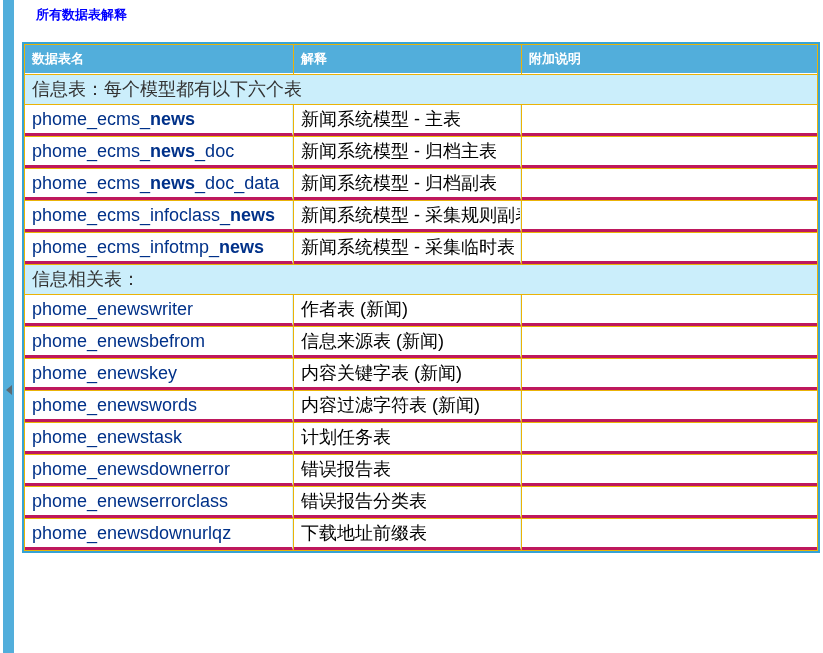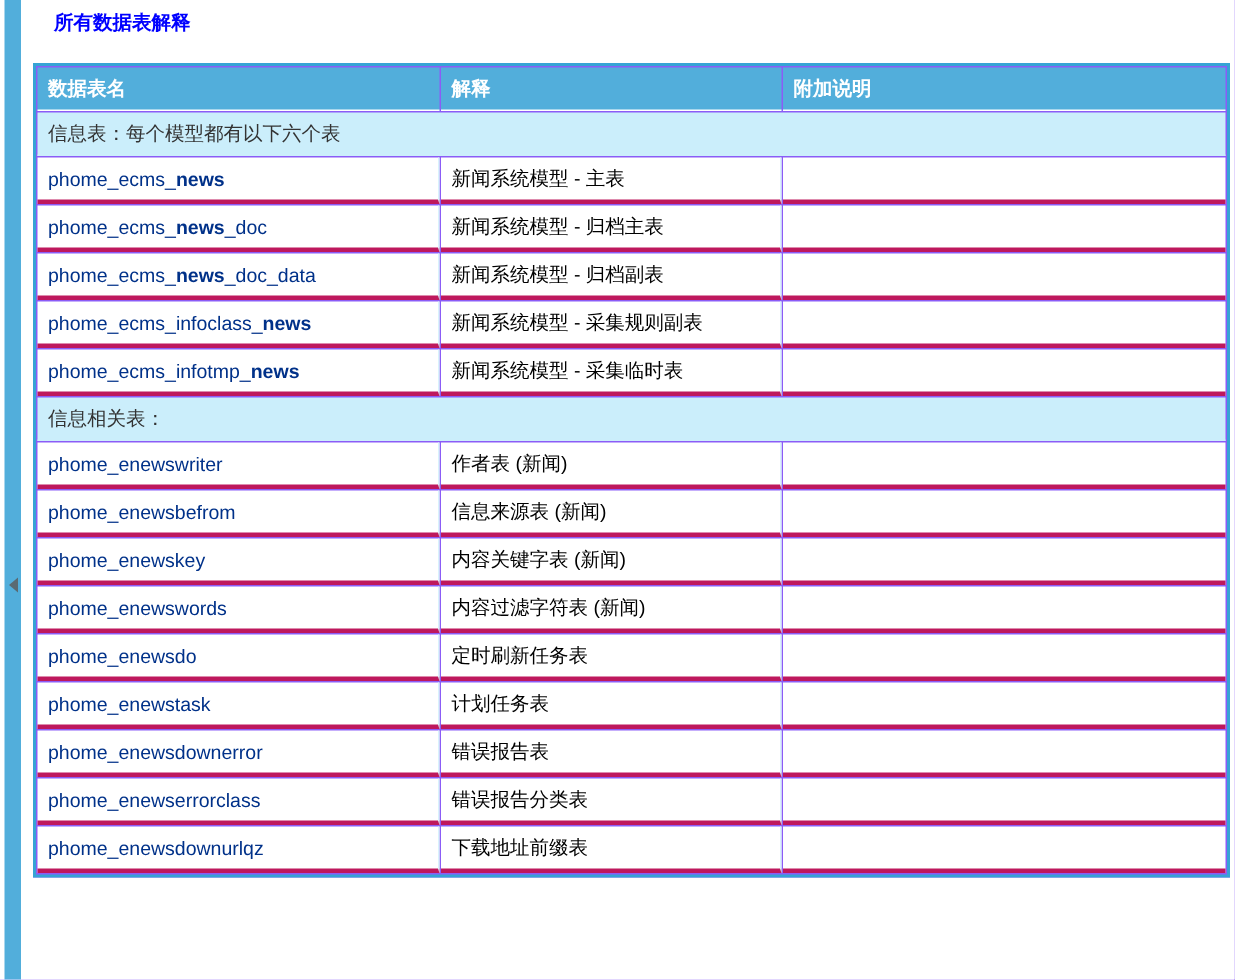--- a/index.html
+++ b/index.html
@@ -51,41 +51,41 @@
     font-size: 13px;
     font-weight: bold;
     color: #0000ff;
     line-height: 16px;
     margin-left: 14px;
   }
   table.db-table {
     margin-top: 19px;
     border-collapse: separate;
     border-spacing: 1px;
-    background: #8b5cf6;
+    background: #eab308;
     border: 2px solid #36a3d5;
     width: 798px;
     table-layout: fixed;
   }
   col.c1 { width: 268px; }
   col.c2 { width: 227px; }
   th {
     background: #52aedb;
     color: #ffffff;
     font-size: 13px;
     font-weight: bold;
     text-align: left;
     height: 28px;
     padding: 0 7px;
     border-bottom: 1px solid #ffffff;
     white-space: nowrap;
     overflow: hidden;
   }
   td {
-    font-size: 13px;
+    font-size: 18px;
     height: 28px;
     padding: 0 7px;
     white-space: nowrap;
     overflow: hidden;
   }
   tr.section-row td {
     background: #cbeefb;
     color: #333333;
     border-bottom: 1px solid #cbeefb;
   }
@@ -175,25 +175,20 @@
           <td class="sep"><span class="name-link"><span>phome_enewskey</span><b></b><span></span></span></td>
           <td class="sep">内容关键字表 (新闻)</td>
           <td></td>
         </tr>
         <tr class="data-row">
           <td class="sep"><span class="name-link"><span>phome_enewswords</span><b></b><span></span></span></td>
           <td class="sep">内容过滤字符表 (新闻)</td>
           <td></td>
         </tr>
         <tr class="data-row">
-          <td class="sep"><span class="name-link"><span>phome_enewsdo</span><b></b><span></span></span></td>
-          <td class="sep">定时刷新任务表</td>
-          <td></td>
-        </tr>
-        <tr class="data-row">
           <td class="sep"><span class="name-link"><span>phome_enewstask</span><b></b><span></span></span></td>
           <td class="sep">计划任务表</td>
           <td></td>
         </tr>
         <tr class="data-row">
           <td class="sep"><span class="name-link"><span>phome_enewsdownerror</span><b></b><span></span></span></td>
           <td class="sep">错误报告表</td>
           <td></td>
         </tr>
         <tr class="data-row">

